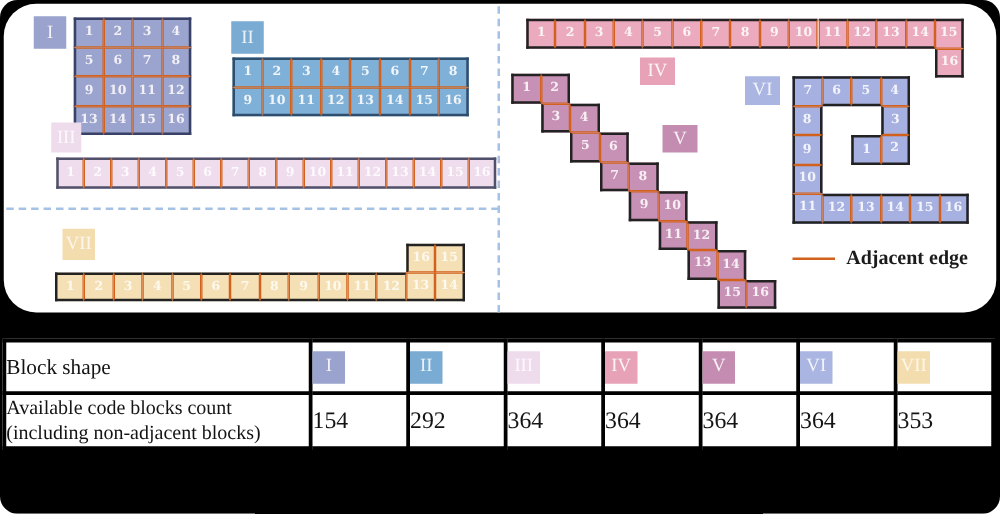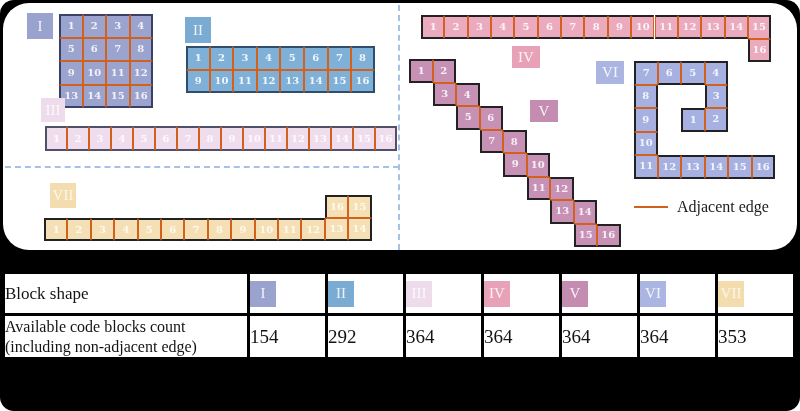--- a/index.html
+++ b/index.html
@@ -28,21 +28,21 @@
 </style>
 </head>
 <body>
 
 <div class="screen">
 
   <div class="panel">
     <div class="dash-h"></div>
     <div class="dash-v"></div>
 
-    <div class="legend-item" style="left:631px;top:195px;">
+    <div class="legend-item" style="left:631px;top:195px;font-weight:bold;">
       <div class="legend-line" style="background: rgb(210, 97, 29);"></div>
       <div class="legend-label">Adjacent edge</div>
     </div>
   <div class="badge" style="left: 24px; top: 10px; width: 26px; height: 26px; background: rgb(153, 163, 205); color: rgb(244, 242, 248);">I</div>
       <div class="cell" style="left: 56px; top: 11px; width: 23.5px; height: 23.5px; background: rgb(154, 164, 206); color: rgb(242, 240, 245); border-width: 2px 1px 1px 2px; border-style: solid; border-color: rgb(58, 65, 102) rgb(210, 97, 29) rgb(210, 97, 29) rgb(58, 65, 102);">1</div>
       <div class="cell" style="left: 79.5px; top: 11px; width: 23.5px; height: 23.5px; background: rgb(154, 164, 206); color: rgb(242, 240, 245); border-width: 2px 1px 1px; border-style: solid; border-color: rgb(58, 65, 102) rgb(210, 97, 29) rgb(210, 97, 29);">2</div>
       <div class="cell" style="left: 103px; top: 11px; width: 23.5px; height: 23.5px; background: rgb(154, 164, 206); color: rgb(242, 240, 245); border-width: 2px 1px 1px; border-style: solid; border-color: rgb(58, 65, 102) rgb(210, 97, 29) rgb(210, 97, 29);">3</div>
       <div class="cell" style="left: 126.5px; top: 11px; width: 23.5px; height: 23.5px; background: rgb(154, 164, 206); color: rgb(242, 240, 245); border-width: 2px 2px 1px 1px; border-style: solid; border-color: rgb(58, 65, 102) rgb(58, 65, 102) rgb(210, 97, 29) rgb(210, 97, 29);">4</div>
       <div class="cell" style="left: 56px; top: 34.5px; width: 23.5px; height: 23.5px; background: rgb(154, 164, 206); color: rgb(242, 240, 245); border-width: 1px 1px 1px 2px; border-style: solid; border-color: rgb(210, 97, 29) rgb(210, 97, 29) rgb(210, 97, 29) rgb(58, 65, 102);">5</div>
       <div class="cell" style="left: 79.5px; top: 34.5px; width: 23.5px; height: 23.5px; background: rgb(154, 164, 206); color: rgb(242, 240, 245); border-width: 1px; border-style: solid; border-color: rgb(210, 97, 29);">6</div>
@@ -179,21 +179,21 @@
         <td><span class="tbadge" style="background: rgb(122, 171, 211); color: rgb(234, 242, 248);">II</span></td>
         <td><span class="tbadge" style="background: rgb(238, 220, 236); color: rgb(253, 248, 252);">III</span></td>
         <td><span class="tbadge" style="background: rgb(232, 162, 184); color: rgb(250, 244, 247);">IV</span></td>
         <td><span class="tbadge" style="background: rgb(196, 140, 177); color: rgb(248, 242, 246);">V</span></td>
         <td><span class="tbadge" style="background: rgb(170, 181, 226); color: rgb(243, 244, 251);">VI</span></td>
         <td><span class="tbadge" style="background: rgb(243, 220, 174); color: rgb(252, 247, 234);">VII</span></td>
       </tr>
       <tr class="r3">
         <td class="row3-label">
           <div>Available code blocks count</div>
-          <div>(including non-adjacent edge)</div>
+          <div>(including non-adjacent blocks)</div>
         </td>
         <td class="num-val">154</td>
         <td class="num-val">292</td>
         <td class="num-val">364</td>
         <td class="num-val">364</td>
         <td class="num-val">364</td>
         <td class="num-val">364</td>
         <td class="num-val">353</td>
       </tr>
     </tbody>

